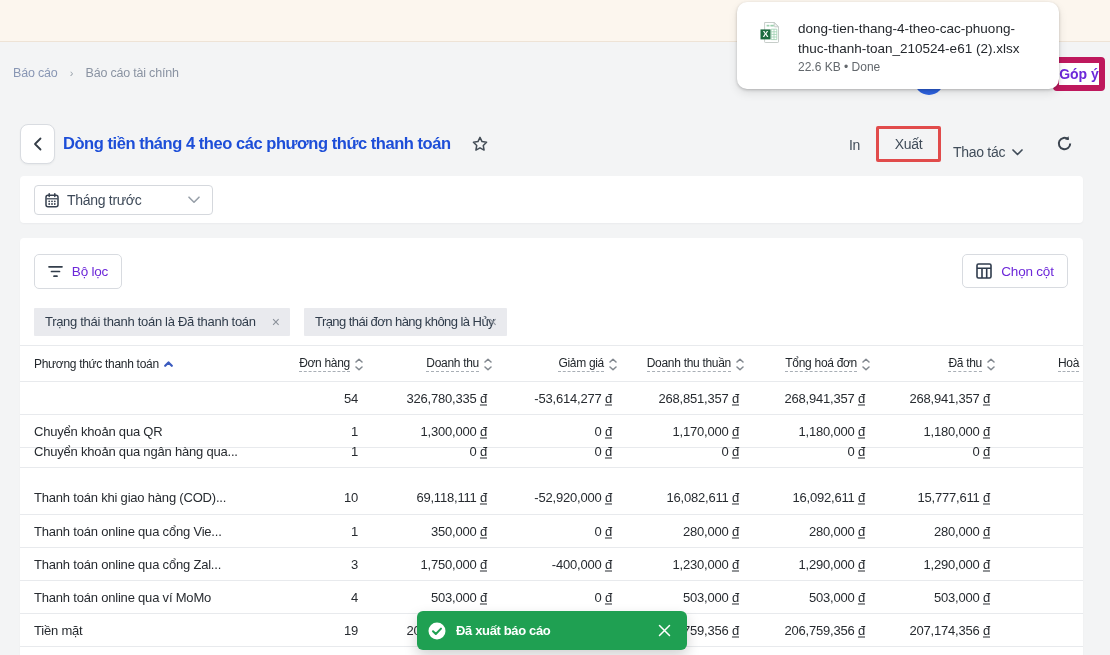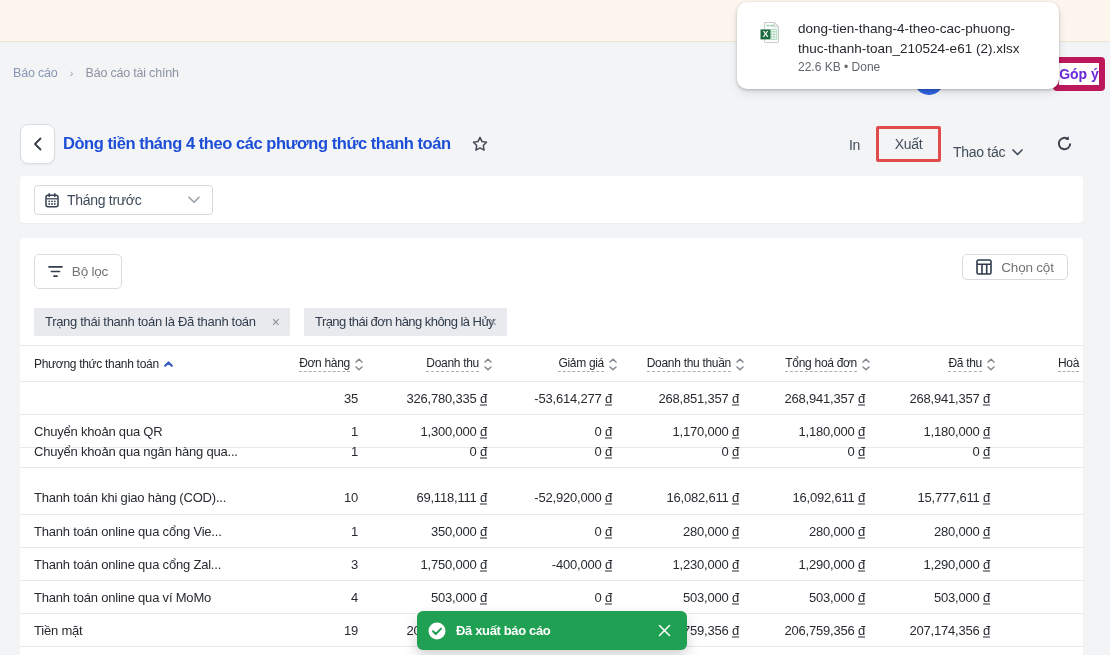--- a/index.html
+++ b/index.html
@@ -31,23 +31,23 @@
   .thao { left:953px; top:144px; display:flex; align-items:center; gap:7px; }
   .refresh { left:1056px; top:135px; }
 
   .bar1 { left:20px; top:176px; width:1063px; height:47px; background:#fff; border-radius:4px; box-shadow:0 1px 2px rgba(20,30,40,.04); }
   .select { position:absolute; left:14px; top:9px; width:179px; height:30px; border:1px solid #d5d8dd; border-radius:4px; display:flex; align-items:center; padding:0 10px; }
   .select .stext { font-size:14px; color:#3e4a59; margin-left:8px; letter-spacing:-0.3px; }
   .select svg.chev { position:absolute; right:12px; }
 
   .card { left:20px; top:238px; width:1063px; height:430px; background:#fff; border-radius:4px; box-shadow:0 1px 2px rgba(20,30,40,.04); overflow:hidden; }
 
-  .btn { position:absolute; background:#fff; border:1px solid #d8dbe0; border-radius:5px; display:flex; align-items:center; justify-content:center; gap:9px; font-size:13.5px; color:#737373; letter-spacing:-0.2px; }
+  .btn { position:absolute; background:#fff; border:1px solid #d8dbe0; border-radius:5px; display:flex; align-items:center; justify-content:center; gap:9px; font-size:13.5px; color:#6d28d9; letter-spacing:-0.2px; }
   .boloc { left:14px; top:16px; width:88px; height:35px; }
-  .choncot { left:942px; top:16px; width:106px; height:26px; }
+  .choncot { left:942px; top:16px; width:106px; height:34px; }
 
   .tag { position:absolute; top:70px; height:28px; background:#e9eaee; border-radius:1px; align-items:center; font-size:13px; color:#303c4b; letter-spacing:-0.3px; padding:0 11px; white-space:nowrap; line-height:28px; overflow:hidden; }
   .tag .x { color:#8a9099; font-size:14px; letter-spacing:0; position:absolute; right:10px; top:0; }
 
   
   .thead { position:absolute; left:0; top:107px; width:1063px; height:37px; border-top:1px solid #e8eaed; border-bottom:1px solid #e8eaed; font-size:12px; color:#23282d; letter-spacing:-0.3px; }
   .hcell { position:absolute; top:0; height:36px; display:flex; align-items:center; gap:5px; }
   .hlabel { border-bottom:1px dashed #a9afb6; padding-bottom:1px; }
   .row { position:absolute; left:0; width:1063px; height:33.2px; border-bottom:1px solid #e8eaed; font-size:13px; color:#272b30; letter-spacing:-0.2px; }
   .row .name { position:absolute; left:14px; top:50%; transform:translateY(-50%); }
@@ -194,21 +194,21 @@
           <path d="M1 4 L4 1.2 L7 4" fill="none" stroke="#82888f" stroke-width="1.5" stroke-linecap="round" stroke-linejoin="round"></path>
           <path d="M1 9 L4 11.8 L7 9" fill="none" stroke="#82888f" stroke-width="1.5" stroke-linecap="round" stroke-linejoin="round"></path>
         </svg>
       </div>
       <div class="hcell" style="left:1038px;">
         <span class="hlabel">Hoà</span>
       </div>
     </div>
 
     <div class="row" style="top:144px; height:33px;">
-      <span class="num r1">35</span>
+      <span class="num r1">54</span>
       <span class="num r2">326,780,335 <u class="d">đ</u></span>
       <span class="num r3">-53,614,277 <u class="d">đ</u></span>
       <span class="num r4">268,851,357 <u class="d">đ</u></span>
       <span class="num r5">268,941,357 <u class="d">đ</u></span>
       <span class="num r6">268,941,357 <u class="d">đ</u></span>
     </div>
     <div class="row" style="top:177px;">
       <span class="name">Chuyển khoản qua QR</span>
       <span class="num r1">1</span>
       <span class="num r2">1,300,000 <u class="d">đ</u></span>

